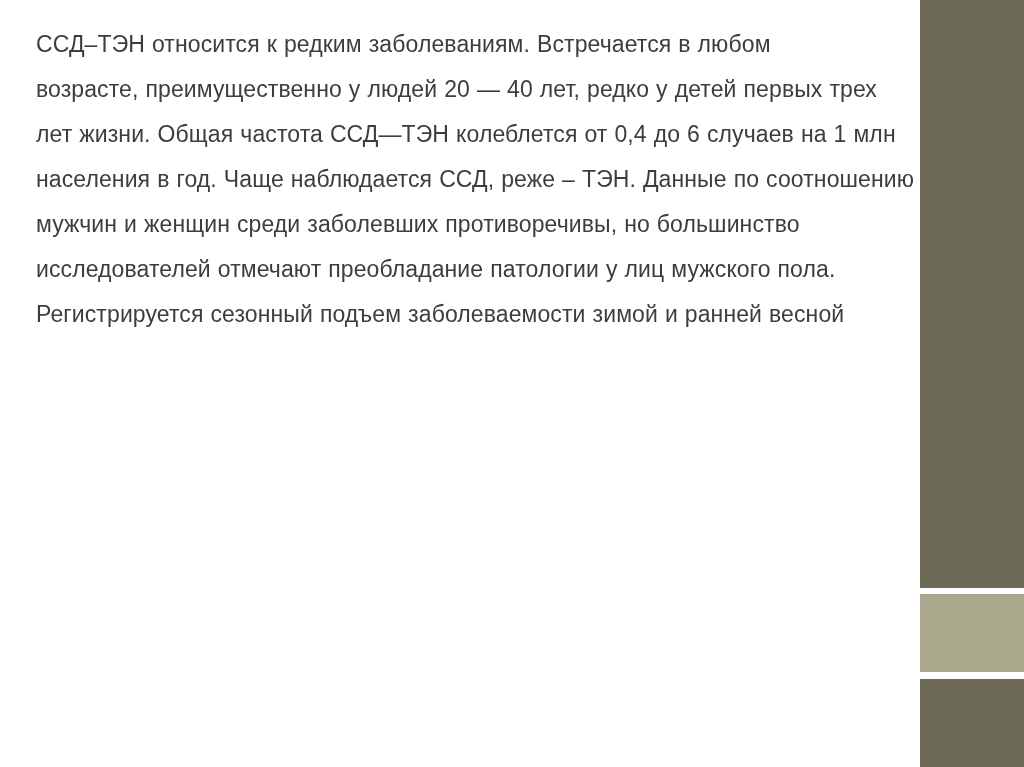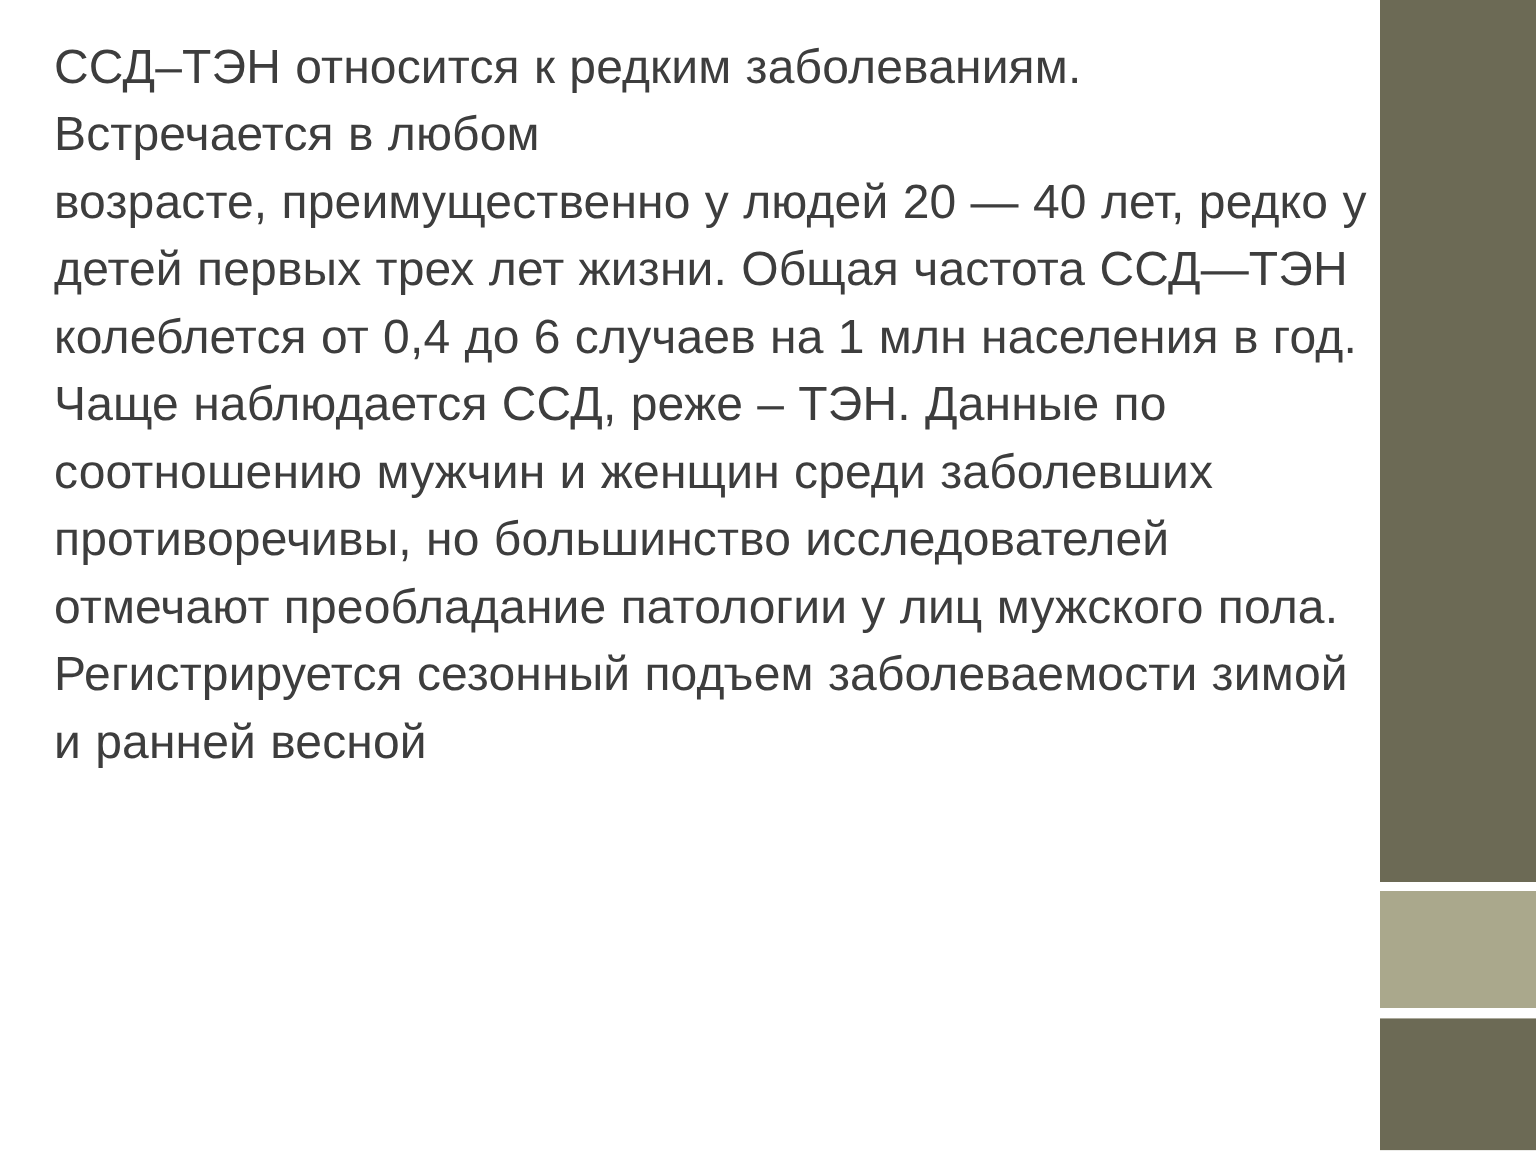--- a/index.html
+++ b/index.html
@@ -58,21 +58,21 @@
   
   .content {
     position: absolute;
     left: 36px;
     top: 22px;
     width: 880px;
   }
   .para {
     margin: 0;
     color: #3d3d3d;
-    font-size: 32px;
+    font-size: 23px;
     line-height: 45px;
     letter-spacing: 0.1px;
     white-space: pre-wrap;
     word-spacing: 0.5px;
   }
 </style>
 </head>
 <body>
 
 <div class="slide">

